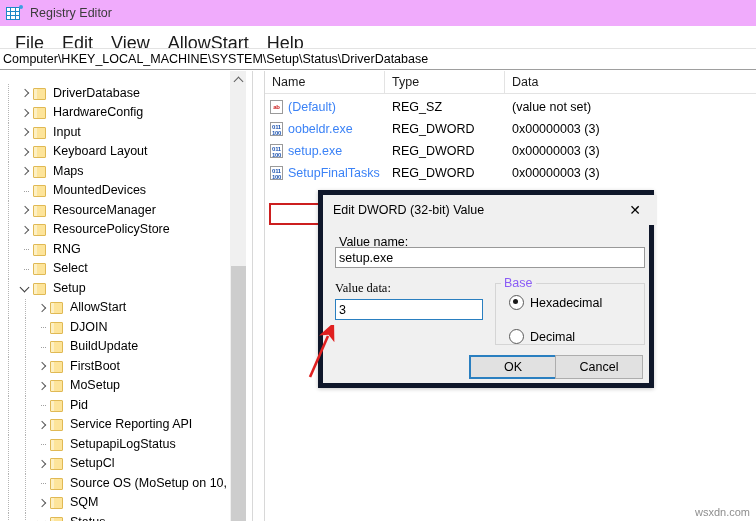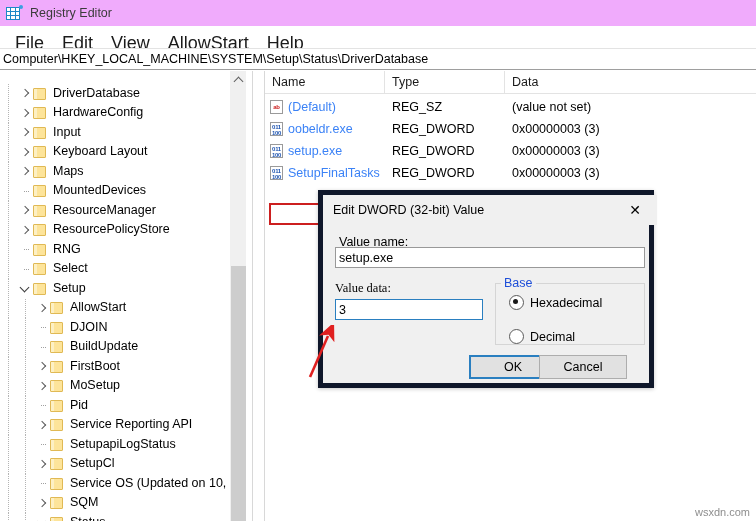--- a/index.html
+++ b/index.html
@@ -406,21 +406,21 @@
     width: 150px; height: 62px;
     border: 1px solid #d5d5d5;
     box-sizing: border-box;
   }
   #base-legend {
     position: absolute;
     left: 178px; top: 51px;
     background: #f0f0f0;
     padding: 0 3px;
     font-size: 12.5px;
-    color: #1d4ed8;
+    color: #8b5cf6;
   }
   .radio-row {
     position: absolute;
     left: 186px;
     display: flex;
     align-items: center;
     font-size: 12.5px;
     color: #000000;
     cursor: default;
   }
@@ -455,21 +455,21 @@
     color: #000000;
     display: flex;
     align-items: center;
     justify-content: center;
     cursor: default;
   }
   #btn-ok {
     left: 146px;
     border: 2px solid #2a7fc0;
   }
-  #btn-cancel { left: 216px; }
+  #btn-cancel { left: 232px; }
 
   
   #red-arrow {
     position: absolute;
     left: 300px; top: 325px;
     width: 48px; height: 58px;
     pointer-events: none;
   }
 
   
@@ -687,21 +687,21 @@
           <div class="folder"></div>
           <span class="tree-label">SetupCl</span>
         </div>
         <div class="tree-row">
           <div style="flex: 0 0 auto; height: 19px; width: 34px; position: relative;">
             <div class="guide" style="left: 8px;"></div>
             <div class="guide" style="left: 25px;"></div>
           </div>
           <div class="twisty leaf"></div>
           <div class="folder"></div>
-          <span class="tree-label">Service OS (Updated on 10,</span>
+          <span class="tree-label">Source OS (MoSetup on 10,</span>
         </div>
         <div class="tree-row">
           <div style="flex: 0 0 auto; height: 19px; width: 34px; position: relative;">
             <div class="guide" style="left: 8px;"></div>
             <div class="guide" style="left: 25px;"></div>
           </div>
           <div class="twisty collapsed"></div>
           <div class="folder"></div>
           <span class="tree-label">SQM</span>
         </div>

